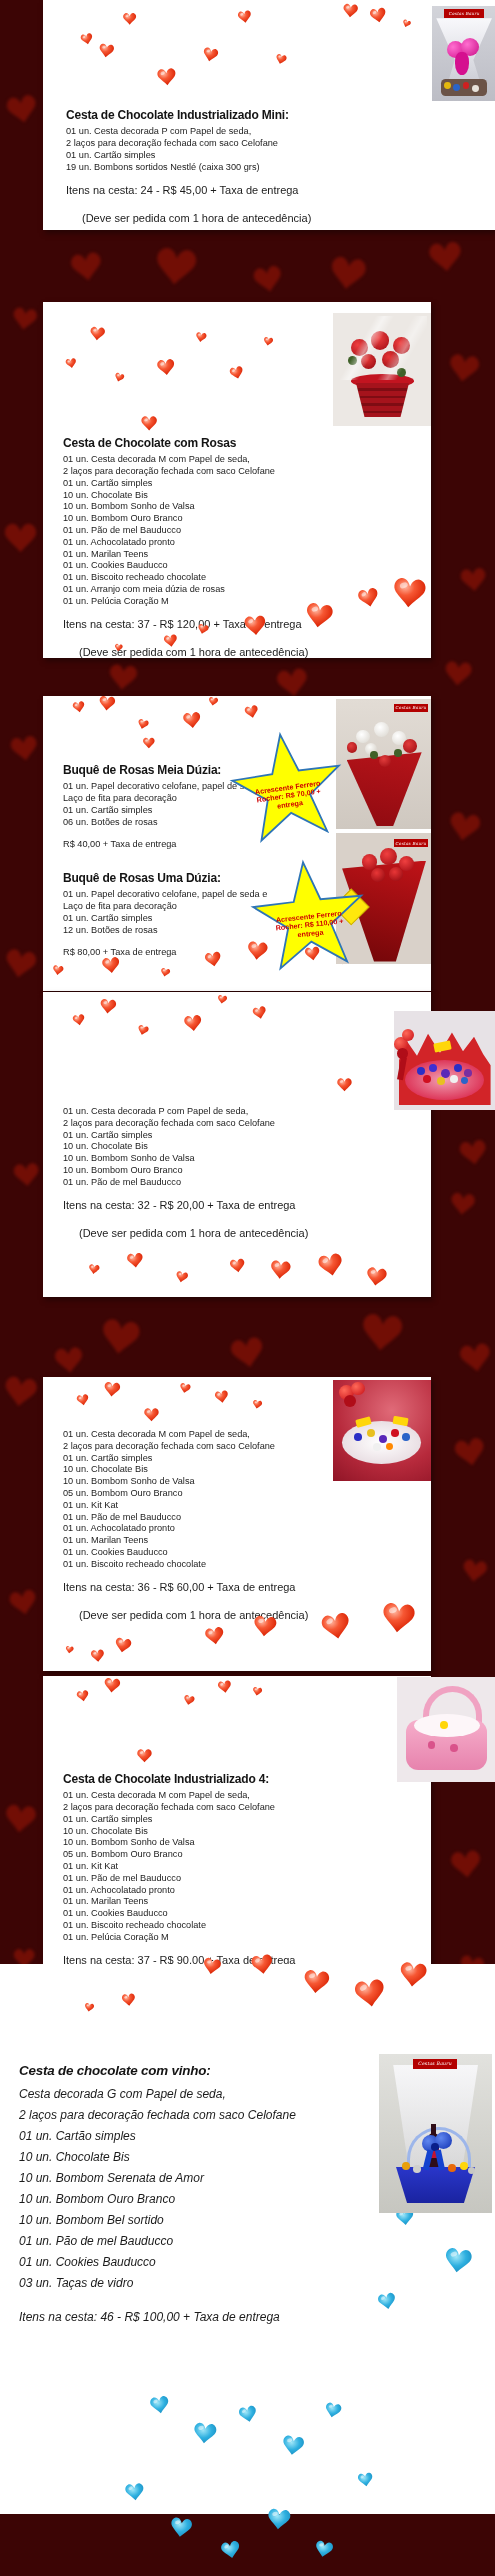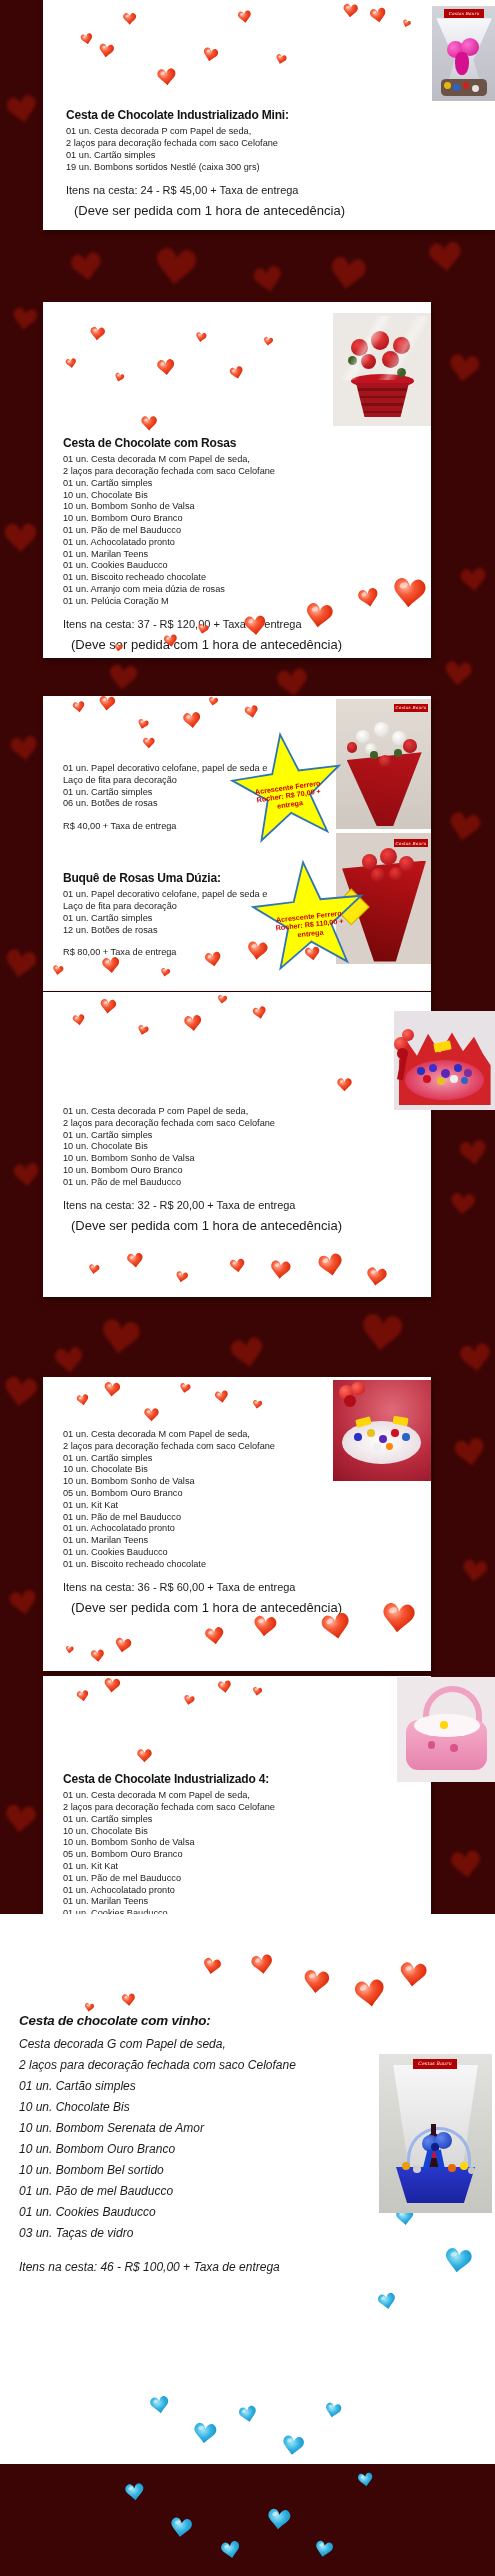--- a/index.html
+++ b/index.html
@@ -5,33 +5,33 @@
   html,body{margin:0;padding:0}
   body{width:496px;height:2576px;background:#3c0505;font-family:"Liberation Sans",sans-serif;position:relative}
   #page{position:absolute;left:0;top:0;width:496px;height:2576px;overflow:hidden}
   .card{position:absolute;background:#ffffff;box-shadow:1.5px 3.1px 5.3px rgba(25,4,4,.65);z-index:1}
   .c1{left:43px;top:0;width:452px;height:230px}
   .c2{left:43px;top:302px;width:388px;height:356px}
   .c3{left:43px;top:696px;width:388px;height:295px}
   .c4{left:43px;top:992px;width:388px;height:305px}
   .c5{left:43px;top:1377px;width:388px;height:294px}
   .c6{left:43px;top:1676px;width:388px;height:347px}
-  .c7{left:0;top:1914px;width:496px;height:550px;box-shadow:none}
+  .c7{left:0;top:1964px;width:496px;height:550px;box-shadow:none}
   .tb{position:absolute;left:20px;right:7.6px}
   .c1 .tb{left:23px;top:108px}
   .c2 .tb{top:134px}
   .c3 .tbA{top:67px}
   .c3 .tbB{top:175px}
   .c4 .tb{top:114px}
   .c5 .tb{top:52px}
   .c6 .tb{top:96px}
   .title{font-size:12px;font-weight:bold;color:#141414;margin:0 0 3.8px;letter-spacing:-0.2px;line-height:14.5px}
   .items{list-style:none;margin:0;padding:0;font-size:9.2px;line-height:11.8px;color:#1c1c1c}
   .total{margin:11.4px 0 0;font-size:11px;line-height:11.8px;color:#1c1c1c}
-  .notice{margin:8px;font-size:13px;line-height:11.8px;color:#1c1c1c}
+  .notice{margin:16px;font-size:11px;line-height:11.8px;color:#1c1c1c}
   .price{margin:10.7px 0 0;font-size:9.2px;color:#1c1c1c}
   .c7 .tb{left:19px;top:98px;right:15.3px}
   .c7 .title{font-size:13.4px;font-style:italic;line-height:18.3px}
   .c7 .items{font-size:12px;line-height:21px;font-style:italic}
   .c7 .total{font-size:12px;font-style:italic;margin-top:18.3px}
   .heart{position:absolute;z-index:2}
   .heart.red{fill:url(#hgRed)}
   .heart.blue{fill:url(#hgBlue)}
   .heart.dim{fill:#7c1006;filter:blur(1.5px);opacity:.85;z-index:0}
   .ph{position:absolute;overflow:hidden;z-index:3}
@@ -112,20 +112,21 @@
           <li>01 un. Arranjo com meia dúzia de rosas</li>
           <li>01 un. Pelúcia Coração M</li>
         </ul>
       <p class="total">Itens na cesta: 37 - R$ 120,00 + Taxa de entrega</p>
       <p class="notice">(Deve ser pedida com 1 hora de antecedência)</p>
     </div>
   </section>
 
   <section class="card c3">
     <div class="tb tbA">
+      <h2 class="title">Buquê de Rosas Meia Dúzia:</h2>
       <ul class="items">
 
       <li>01 un. Papel decorativo celofane, papel de seda e</li>
           <li>Laço de fita para decoração</li>
           <li>01 un. Cartão simples</li>
           <li>06 un. Botões de rosas</li>
         </ul>
       <p class="price">R$ 40,00 + Taxa de entrega</p>
     </div>
     <div class="tb tbB">

